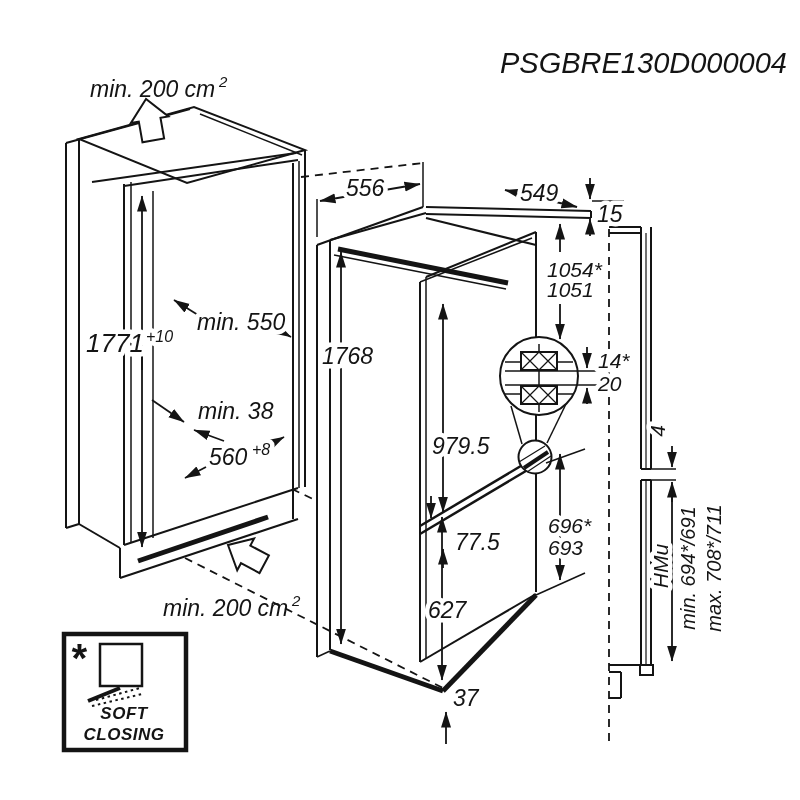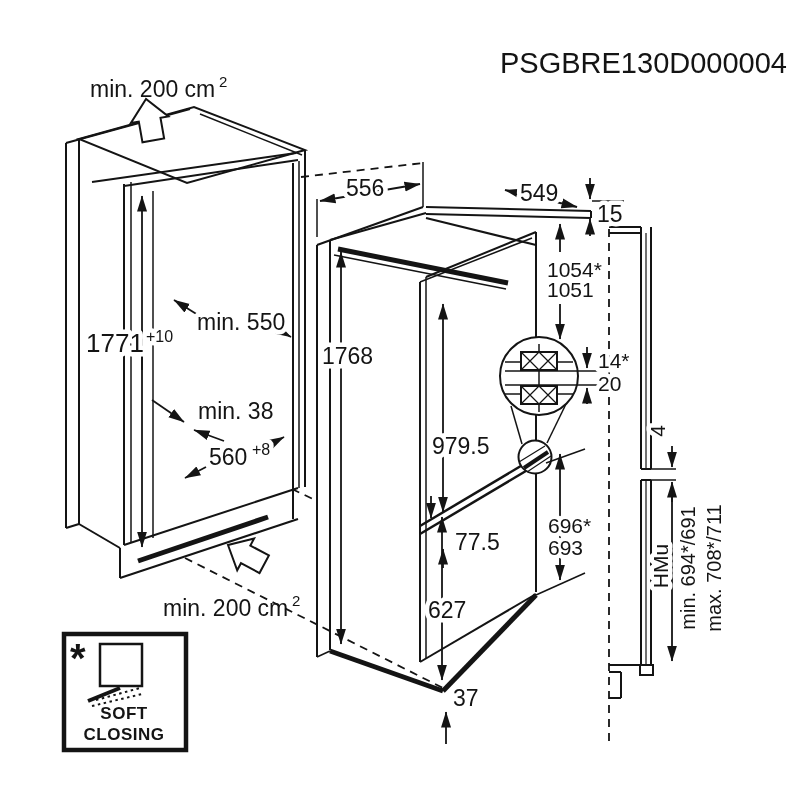--- a/index.html
+++ b/index.html
@@ -1,16 +1,16 @@
 <!DOCTYPE html>
 <html><head>
 <meta charset="utf-8">
 <style>
   html,body{margin:0;padding:0;background:#fff;}
-  #stage{position:relative;width:800px;height:800px;background:#fff;overflow:hidden;}
+  #stage{position:relative;width:800px;height:800px;background:#fff;overflow:hidden;font-style:italic;}
   svg{display:block;}
   text{font-family:"Liberation Sans","DejaVu Sans",sans-serif;fill:#141414;}
   .halo{paint-order:stroke;stroke:#ffffff;stroke-width:9px;stroke-linejoin:round;}
   .f30{font-size:29px;}
   .f26{font-size:26px;}
   .f24{font-size:23px;}
   .f22{font-size:21px;}
   .f20{font-size:20px;}
   .f16{font-size:16px;}
   .f15{font-size:15px;}

